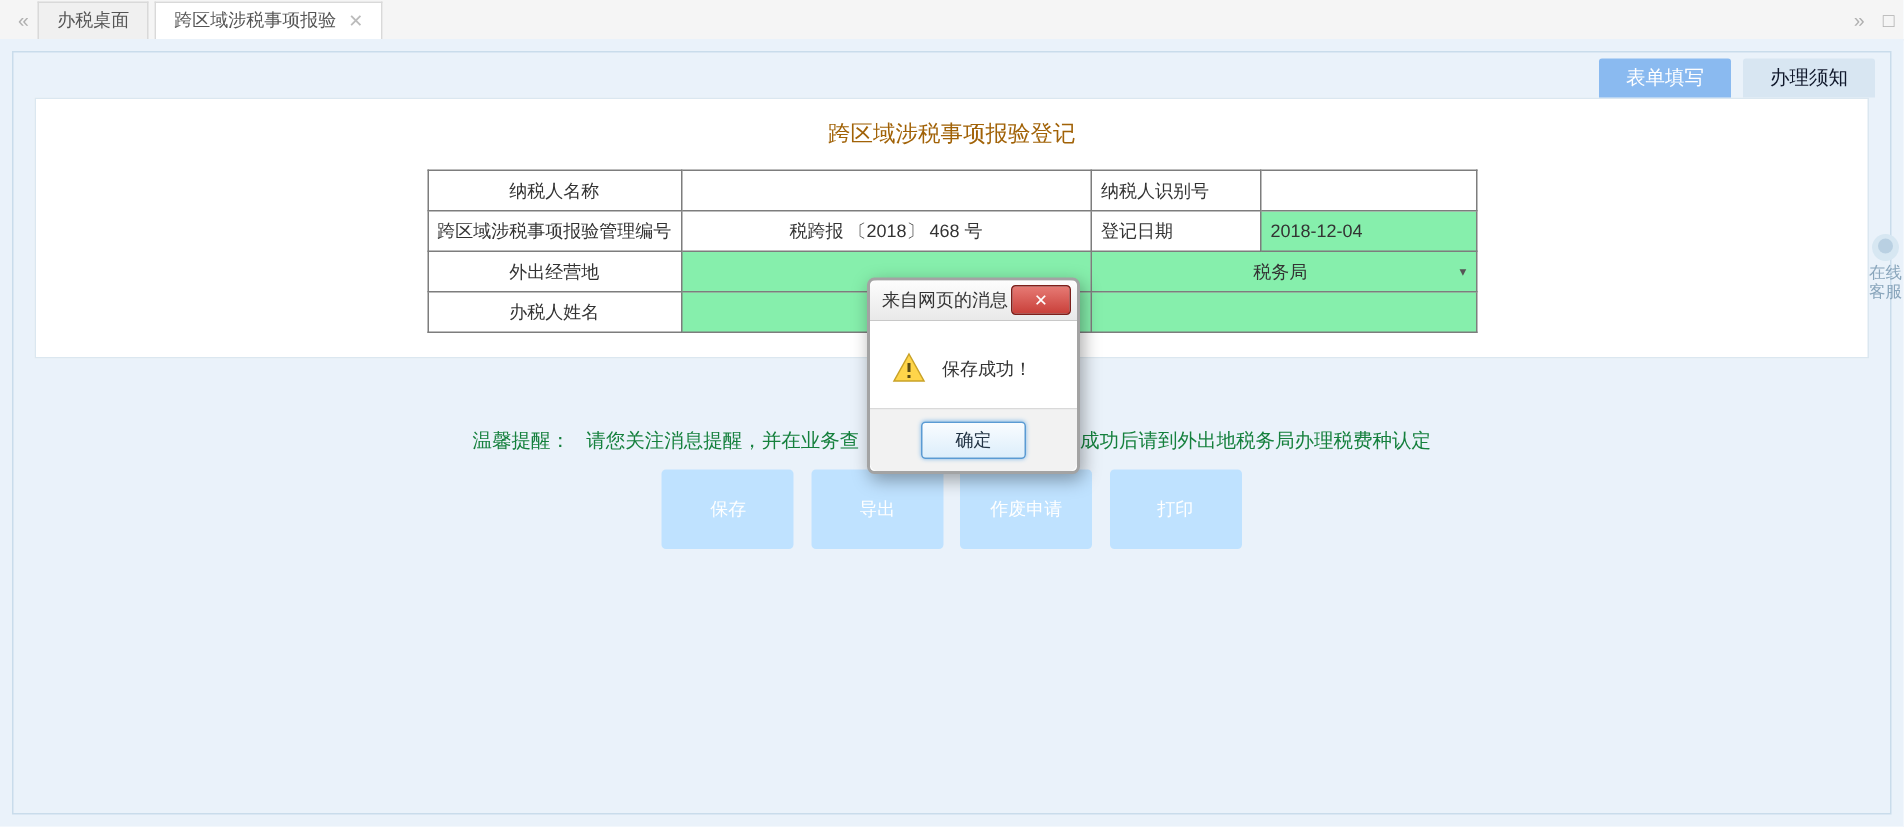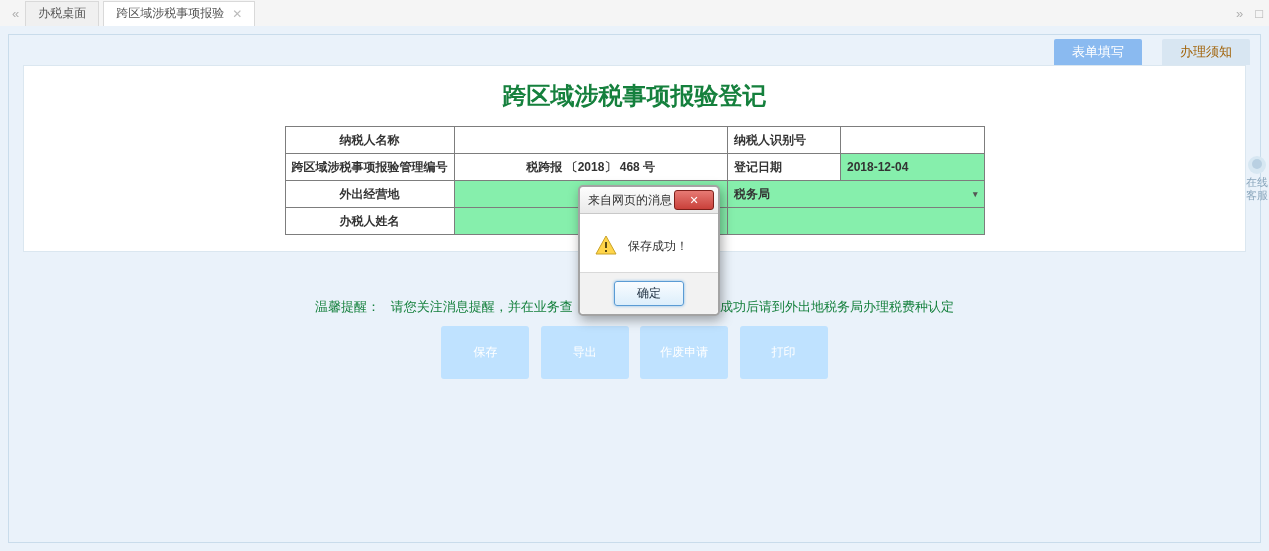--- a/index.html
+++ b/index.html
@@ -4,27 +4,27 @@
 <style>
   html,body{margin:0;padding:0;width:1269px;height:551px;font-family:"Microsoft YaHei","SimSun",Arial,sans-serif;font-size:12px;color:#333;background:#fff;overflow:hidden;}
   .tab-bar{height:26px;background:#f5f5f5;border-bottom:1px solid #d9d9d9;display:flex;align-items:center;padding:0 6px;position:relative;}
   .tab-bar .chevrons{color:#b0b0b0;font-size:13px;padding:0 6px;cursor:pointer;}
   .tab{display:inline-flex;align-items:center;height:24px;padding:0 12px;border:1px solid #d9d9d9;border-bottom:none;background:#fff;margin-right:4px;color:#555;}
   .tab .close{margin-left:8px;color:#bbb;cursor:pointer;}
   .tab.inactive{background:#f0f0f0;}
   .tab-bar .win-controls{position:absolute;right:6px;top:0;height:26px;display:flex;align-items:center;gap:12px;color:#b0b0b0;font-size:13px;}
   .workspace{position:absolute;top:26px;left:0;right:0;bottom:0;background:#eaf2fa;padding:8px;}
   .panel{width:100%;height:100%;background:#eaf2fa;border:1px solid #c9dceb;position:relative;box-sizing:border-box;}
-  .sub-tabs{position:absolute;top:4px;right:10px;display:flex;gap:20px;}
+  .sub-tabs{position:absolute;top:4px;right:10px;display:flex;gap:8px;}
   .sub-tab{padding:4px 18px;font-size:13px;border-radius:2px 2px 0 0;}
   .sub-tab.active{background:#8abaf0;color:#fff;}
-  .sub-tab.inactive{background:#d8e6f2;color:#a16207;}
+  .sub-tab.inactive{background:#d8e6f2;color:#0f172a;}
   .form-wrap{background:#fff;border:1px solid #dbe7f0;margin:30px 14px 0 14px;padding:0 0 16px 0;}
-  .page-title{text-align:center;font-size:24px;font-weight:bold;color:#15803d;padding:14px 0;font-family:"SimSun","Microsoft YaHei";}
-  .form-tbl{width:700px;margin:0 auto;border-collapse:collapse;font-weight:bold;}
+  .page-title{text-align:center;font-size:15px;font-weight:normal;color:#a16207;padding:14px 0;font-family:"SimSun","Microsoft YaHei";}
+  .form-tbl{width:700px;margin:0 auto;border-collapse:collapse;}
   .form-tbl td{border:1px solid #7d7d7d;height:22px;padding:2px 6px;font-size:12px;background:#fff;}
   .form-tbl td.lbl{background:#fff;text-align:center;width:150px;white-space:nowrap;}
   .form-tbl td.lbl2{background:#fff;text-align:left;width:100px;white-space:nowrap;}
   .form-tbl td.val{background:#86efac;}
   .form-tbl td.val-plain{background:#fff;}
   .form-tbl td.val-center{text-align:center;}
   .dropdown{display:flex;justify-content:space-between;align-items:center;}
   .dd-arrow{font-size:9px;color:#555;}
   .tip-line{text-align:center;color:#15803d;font-size:13px;margin-top:46px;}
   .btn-row{text-align:center;margin-top:10px;}
@@ -88,21 +88,21 @@
           <td class="lbl">跨区域涉税事项报验管理编号</td>
           <td class="val-plain val-center">税跨报 〔2018〕 468 号</td>
           <td class="lbl2">登记日期</td>
           <td class="val">2018-12-04</td>
         </tr>
         <tr>
           <td class="lbl">外出经营地</td>
           <td class="val"></td>
           <td class="val" colspan="2">
             <div class="dropdown">
-              <span style="flex:1;text-align:left;">税务局</span>
+              <span style="flex:1;text-align:center;">税务局</span>
               <span class="dd-arrow">▾</span>
             </div>
           </td>
         </tr>
         <tr>
           <td class="lbl">办税人姓名</td>
           <td class="val"></td>
           <td class="val" colspan="2"></td>
         </tr>
       </tbody>

